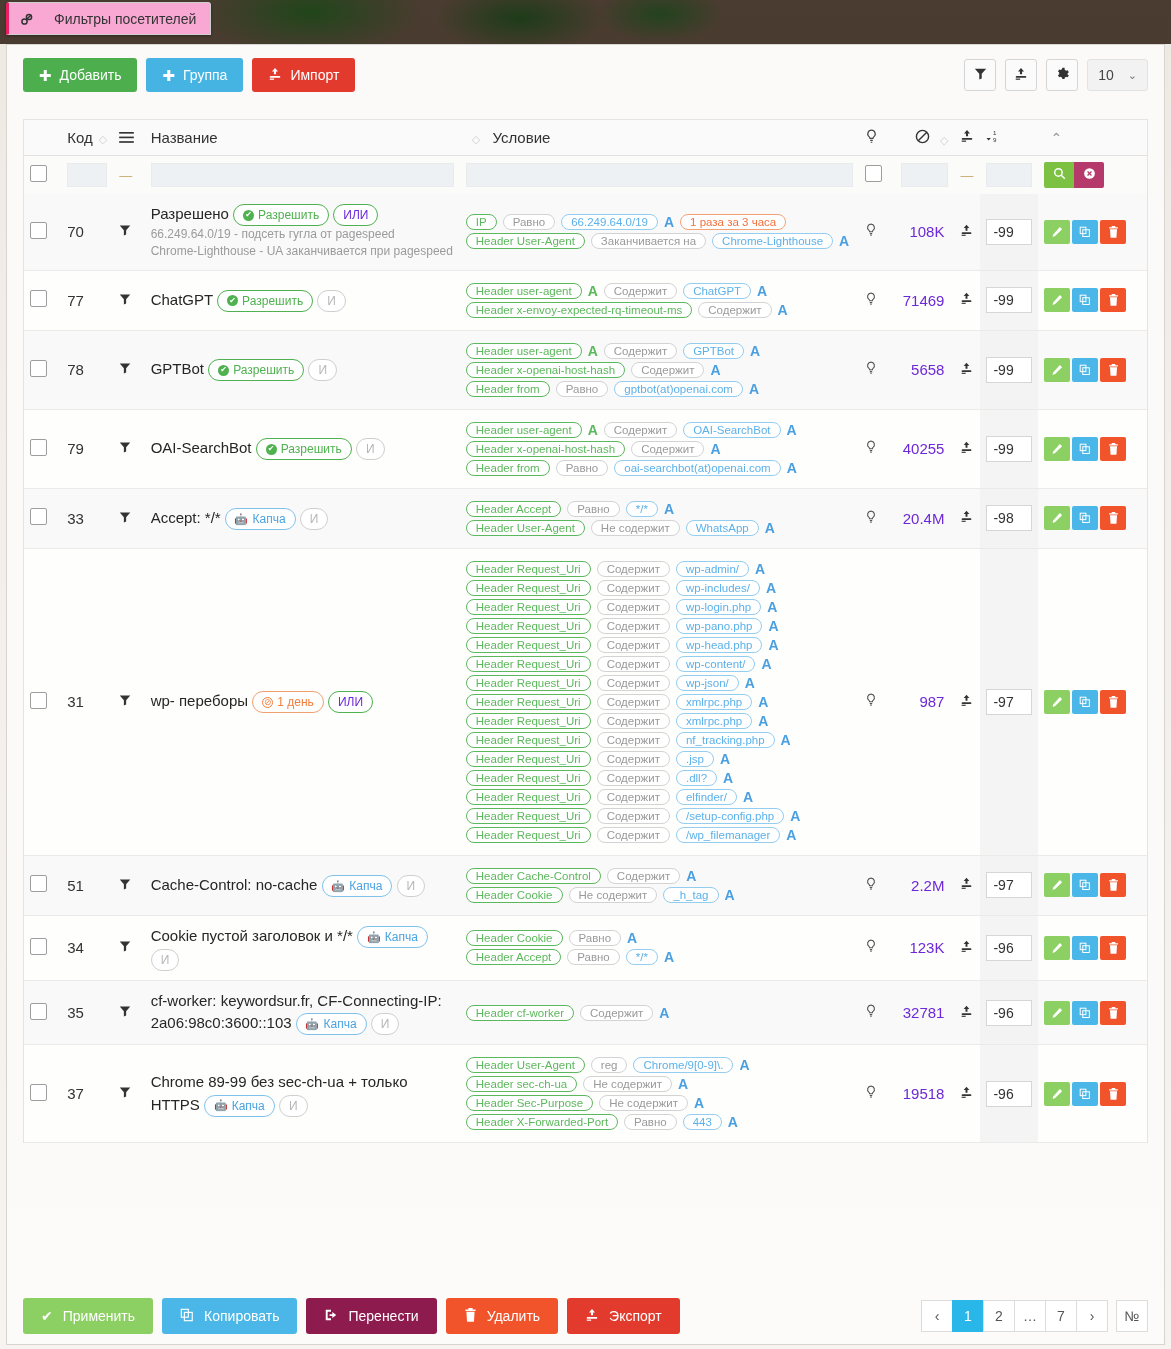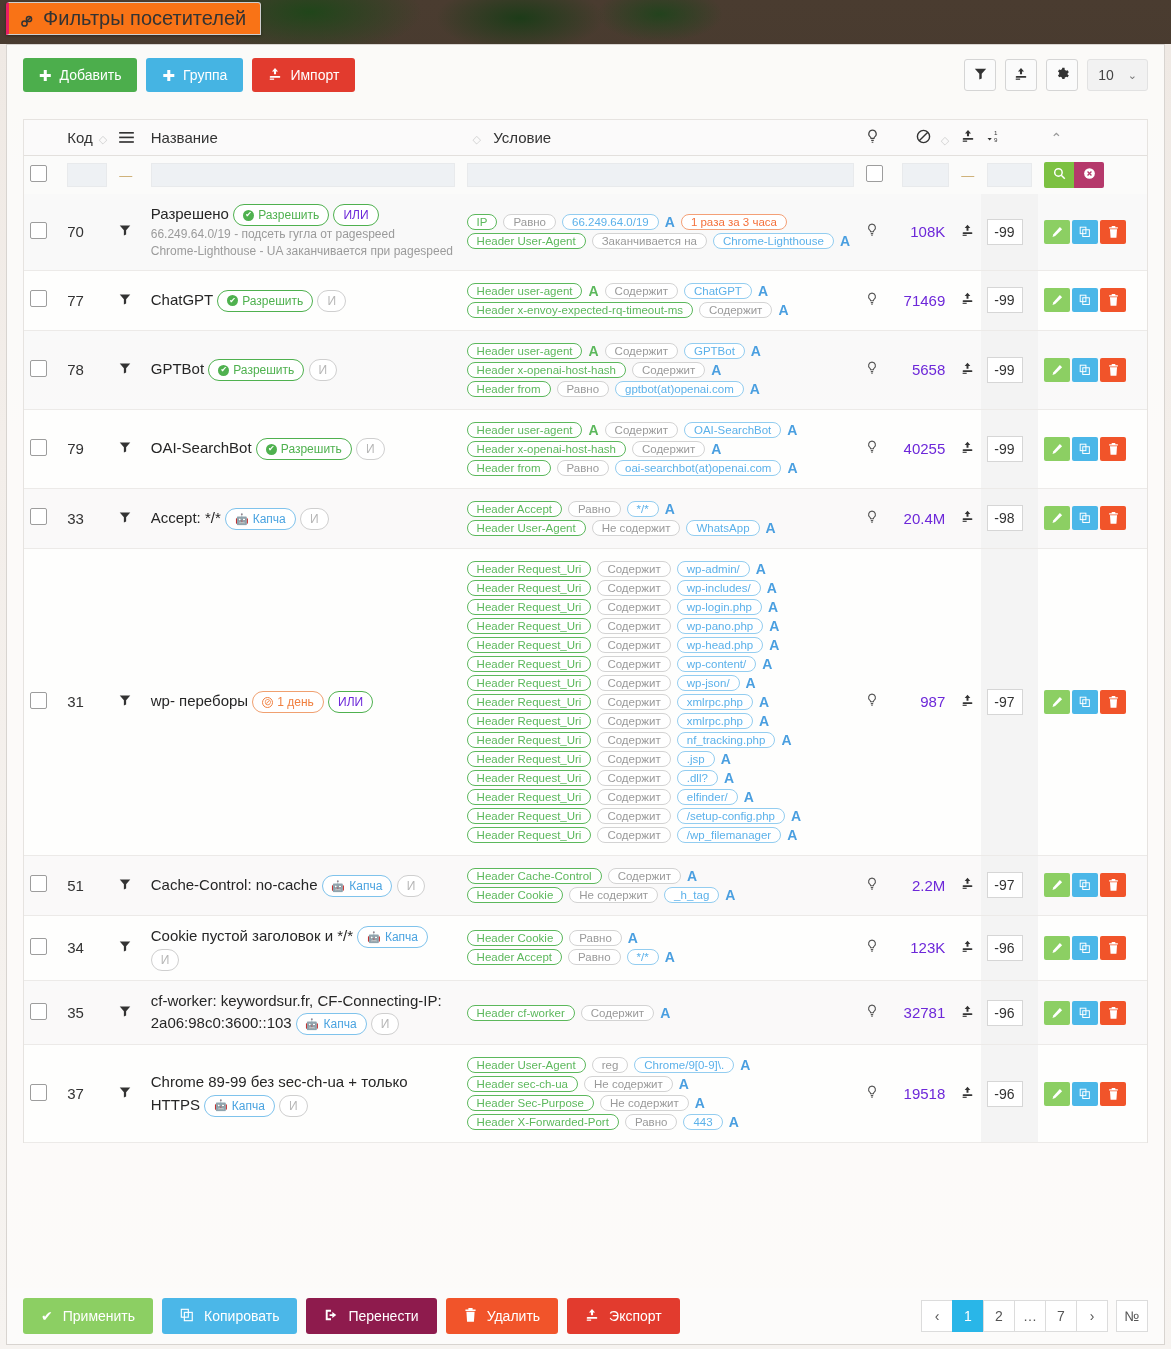--- a/index.html
+++ b/index.html
@@ -24,26 +24,26 @@
   }
   #bg:after{
     content:"";position:absolute;left:0;right:0;top:44px;bottom:0;
     background:linear-gradient(180deg,#efe9e4 0%, #f3eeea 30%, #f6f3f0 100%);
   }
   #root { position:relative; z-index:2; }
 
   
   .titlebar{
     position:absolute; left:6px; top:2px; height:33px;
-    display:flex; align-items:center; gap:7px;
+    display:flex; align-items:center; gap:18px;
     padding:0 14px 0 11px;
-    background:#f97316; color:#333;
+    background:#f9a8d4; color:#333;
     border:1px solid #cfcfcf; border-left:3px solid #e91e63;
     border-radius:3px 3px 0 0;
-    font-size:20px;
+    font-size:14px;
     box-shadow:0 1px 3px rgba(0,0,0,.35);
   }
   .titlebar .ico{ width:16px;height:16px;display:inline-block; }
 
   
   .panel{
     position:absolute; left:6px; top:44px; width:1159px; height:1301px;
     background:rgba(252,251,250,.93);
     border:1px solid #d8d4d0;
     overflow:hidden;
@@ -116,21 +116,21 @@
   tbody tr:nth-child(even){background:rgba(255,255,255,.35);}
   tbody td{padding:9px 6px;vertical-align:middle;}
 
   .cb{width:17px;height:17px;border:1px solid #9d9d9d;background:#fff;
       border-radius:2px;display:inline-block;cursor:pointer;}
   .code{font-size:15px;color:#333;}
   .funnel{color:#3b3b3b;font-size:13px;cursor:pointer;}
   .bulb{color:#555;cursor:pointer;}
   .cnt{font-size:15px;color:#6d28d9;text-align:right;display:block;padding-right:4px;}
   .numbox{
-    width:36px;height:26px;border:1px solid #d6d6d6;background:#fff;
+    width:46px;height:26px;border:1px solid #d6d6d6;background:#fff;
     font-family:inherit;font-size:14px;color:#333;padding:0 6px;outline:none;
   }
   .numcell{background:rgba(240,240,240,.75);}
   .acts{display:flex;gap:2px;}
   .abtn{width:26px;height:24px;border:none;border-radius:2px;cursor:pointer;
         display:inline-flex;align-items:center;justify-content:center;color:#fff;font-size:12px;}
   .abtn.e{background:#8ccf63;} .abtn.c{background:#4bb7e8;} .abtn.d{background:#f1542a;}
 
   
   .frow td{padding:6px;background:rgba(250,250,250,.7);}

